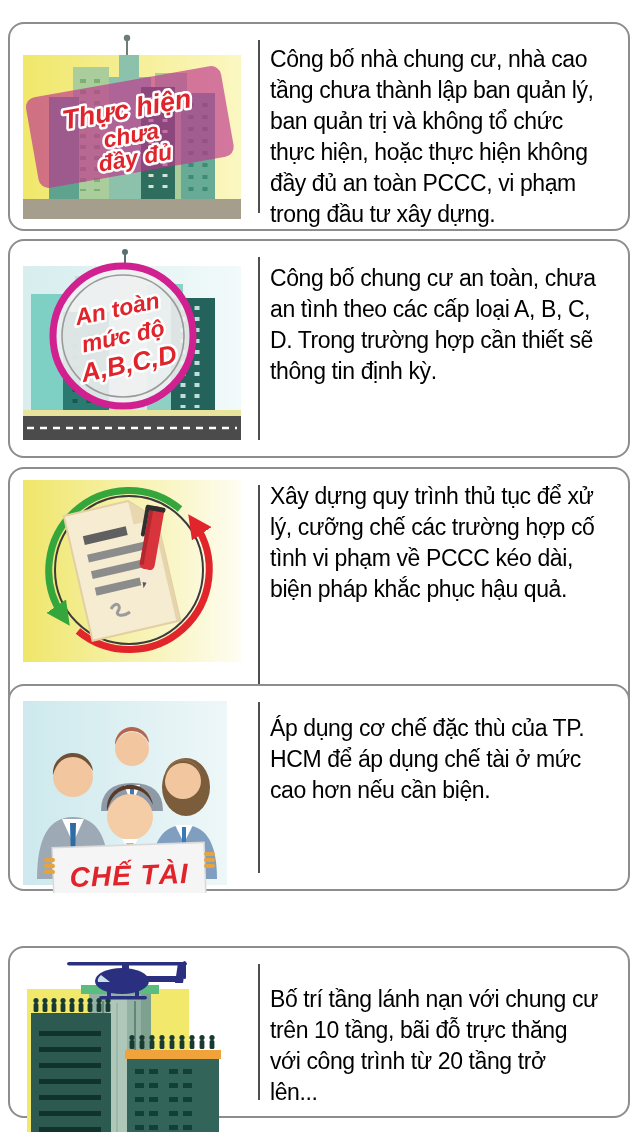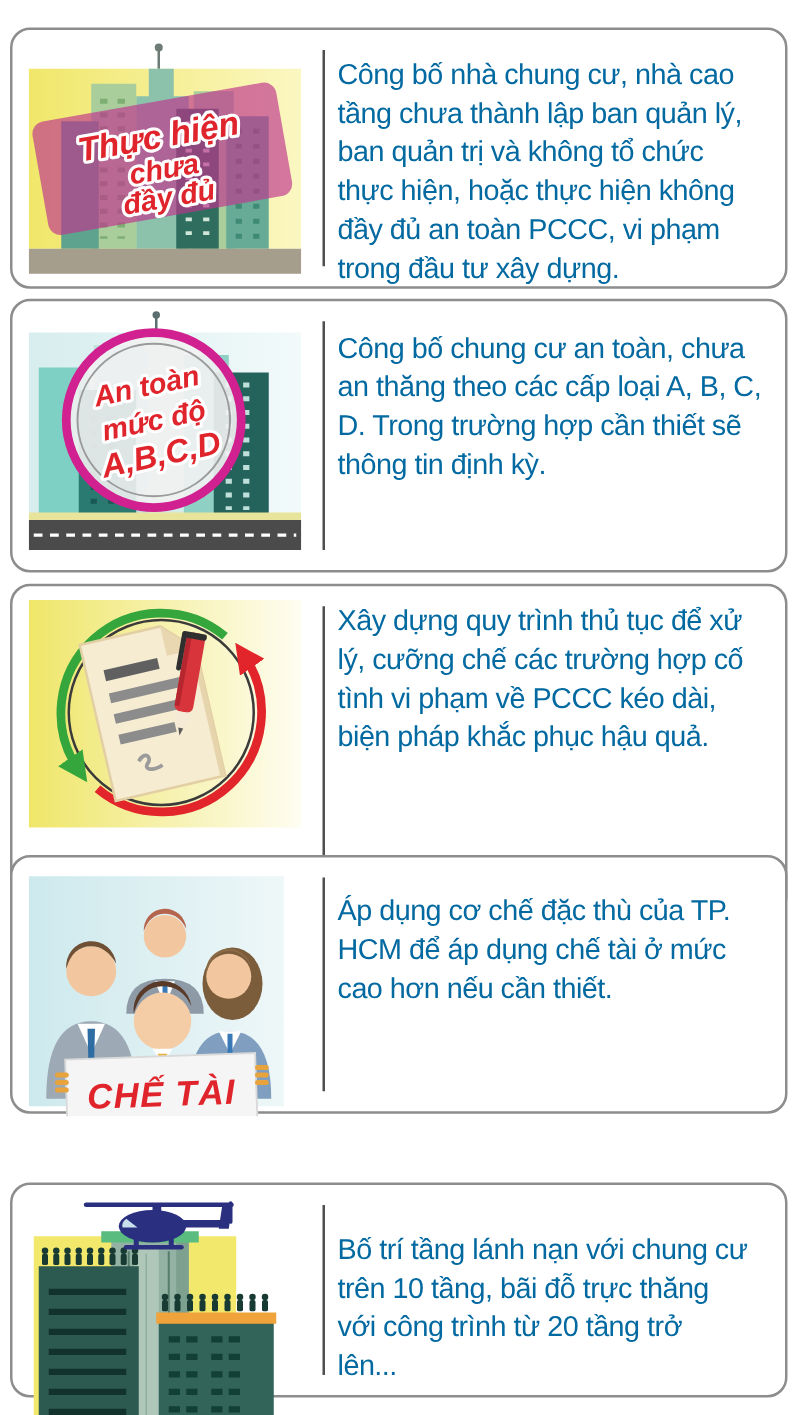--- a/index.html
+++ b/index.html
@@ -7,21 +7,21 @@
          font-family:"Liberation Sans",sans-serif;}
   .card{position:absolute;left:8px;width:622px;background:#ffffff;border:2px solid #8d8d8d;
         border-radius:16px;box-sizing:border-box;}
   #card1{top:22px;height:209px}
   #card2{top:239px;height:219px}
   #card3{top:467px;height:267px}
   #card4{top:684px;height:207px}
   #card5{top:946px;height:172px}
   .illus{position:absolute;left:13px;top:7px;width:218px;}
   .divider{position:absolute;left:248px;top:16px;bottom:16px;width:2px;background:#4f4f4f;}
-  .card-text{position:absolute;left:260px;right:4px;color:#0369a1;font-size:23px;
+  .card-text{position:absolute;left:260px;right:4px;color:#000000;font-size:23px;
              line-height:31px;letter-spacing:-0.4px;white-space:pre-line;}
   #card1 .card-text{top:20px}
   #card2 .card-text{top:22px}
   #card3 .card-text{top:12px}
   #card4 .card-text{top:27px}
   #card5 .card-text{top:36px}
   svg text{font-family:"Liberation Sans",sans-serif;}
   .badge{fill:#e0242c;stroke:#ffffff;stroke-width:5px;paint-order:stroke;stroke-linejoin:round;
          font-weight:bold;font-style:italic;text-anchor:middle;}
   .signtxt{fill:#e0242c;font-weight:bold;font-style:italic;text-anchor:middle;letter-spacing:1px;}
@@ -101,21 +101,21 @@
         <circle cx="100" cy="88" r="61" fill="none" stroke="#9a9a9a" stroke-width="1.6"></circle>
         <g transform="rotate(-12 100 88)">
           <text class="badge" x="100" y="68" font-size="23">An toàn</text>
           <text class="badge" x="100" y="96" font-size="23">mức độ</text>
           <text class="badge" x="100" y="125" font-size="26">A,B,C,D</text>
         </g>
       </g>
     </svg>
     <div class="divider"></div>
     <div class="card-text">Công bố chung cư an toàn, chưa
-an thăng theo các cấp loại A, B, C,
+an tình theo các cấp loại A, B, C,
 D. Trong trường hợp cần thiết sẽ
 thông tin định kỳ.</div>
   </div>
 
   <div class="card" id="card3">
     <svg class="illus" viewBox="0 0 218 192" height="192">
       <defs>
         <linearGradient id="g3" x1="0" y1="0" x2="1" y2="0">
           <stop offset="0" stop-color="#efe669"></stop>
             <stop offset="1" stop-color="#fefdf2"></stop>
@@ -210,21 +210,21 @@
       </g>
       <g fill="#e8a33c">
         <rect x="181" y="159" width="11" height="4" rx="2"></rect>
         <rect x="181" y="165" width="11" height="4" rx="2"></rect>
         <rect x="181" y="171" width="11" height="4" rx="2"></rect>
       </g>
     </svg>
     <div class="divider"></div>
     <div class="card-text">Áp dụng cơ chế đặc thù của TP.
 HCM để áp dụng chế tài ở mức
-cao hơn nếu cần thiết.</div>
+cao hơn nếu cần biện.</div>
   </div>
 
   <div class="card" id="card5">
     <svg class="illus" viewBox="0 0 218 192" height="192">
       <defs>
         <g id="pp" fill="#173a33">
           <circle cx="0" cy="-11.5" r="2.6"></circle>
           <rect x="-2.4" y="-9" width="4.8" height="9" rx="1.5"></rect>
         </g>
       </defs>

